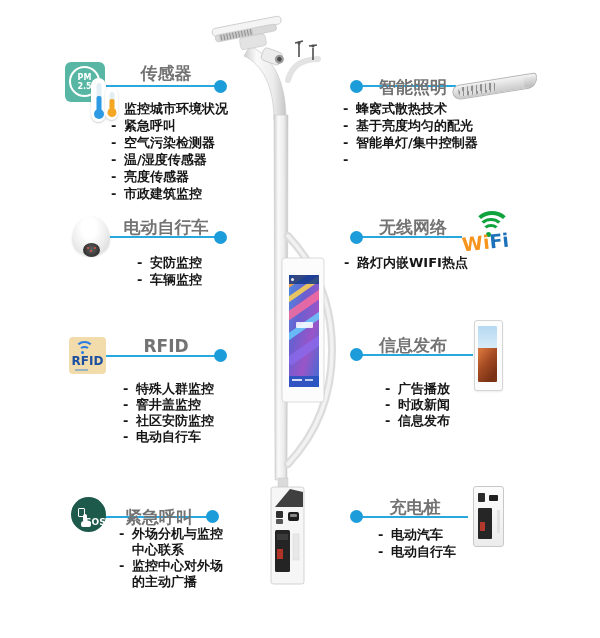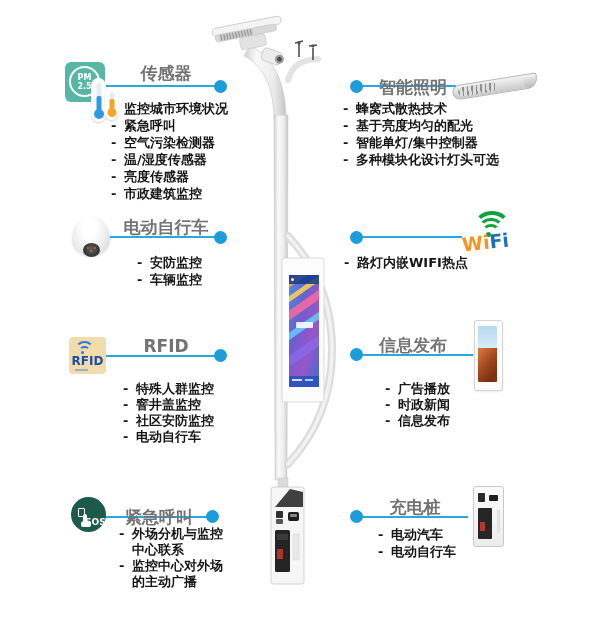--- a/index.html
+++ b/index.html
@@ -314,23 +314,24 @@
   <div class="icon" id="r1-icon">
     <div class="lamp-bar">
       <span class="lamp-fins"></span>
       <span class="lamp-tip"></span>
     </div>
   </div>
   <ul class="feat" id="r1-list">
       <li><span class="dash">-</span><span>蜂窝式散热技术</span></li>
       <li><span class="dash">-</span><span>基于亮度均匀的配光</span></li>
       <li><span class="dash">-</span><span>智能单灯/集中控制器</span></li>
-      <li><span class="dash">-</span><span>多种模块化设计灯头可选</span></li>
-    </ul>
-
+      <li><span class="dash">-</span></li>
+    </ul>
+
+  <div class="sec-title" id="r2-title">无线网络</div>
   <div class="connector" id="r2-line"></div>
   <div class="dot" id="r2-dot"></div>
   <div class="icon" id="r2-icon">
     <span class="wf-arc w1"></span>
     <span class="wf-arc w2"></span>
     <span class="wf-arc w3"></span>
     <span class="wf-dot"></span>
     <div class="wf-text">
       <span class="wf-wi">Wi</span><span class="wf-fi">Fi</span>
     </div>

